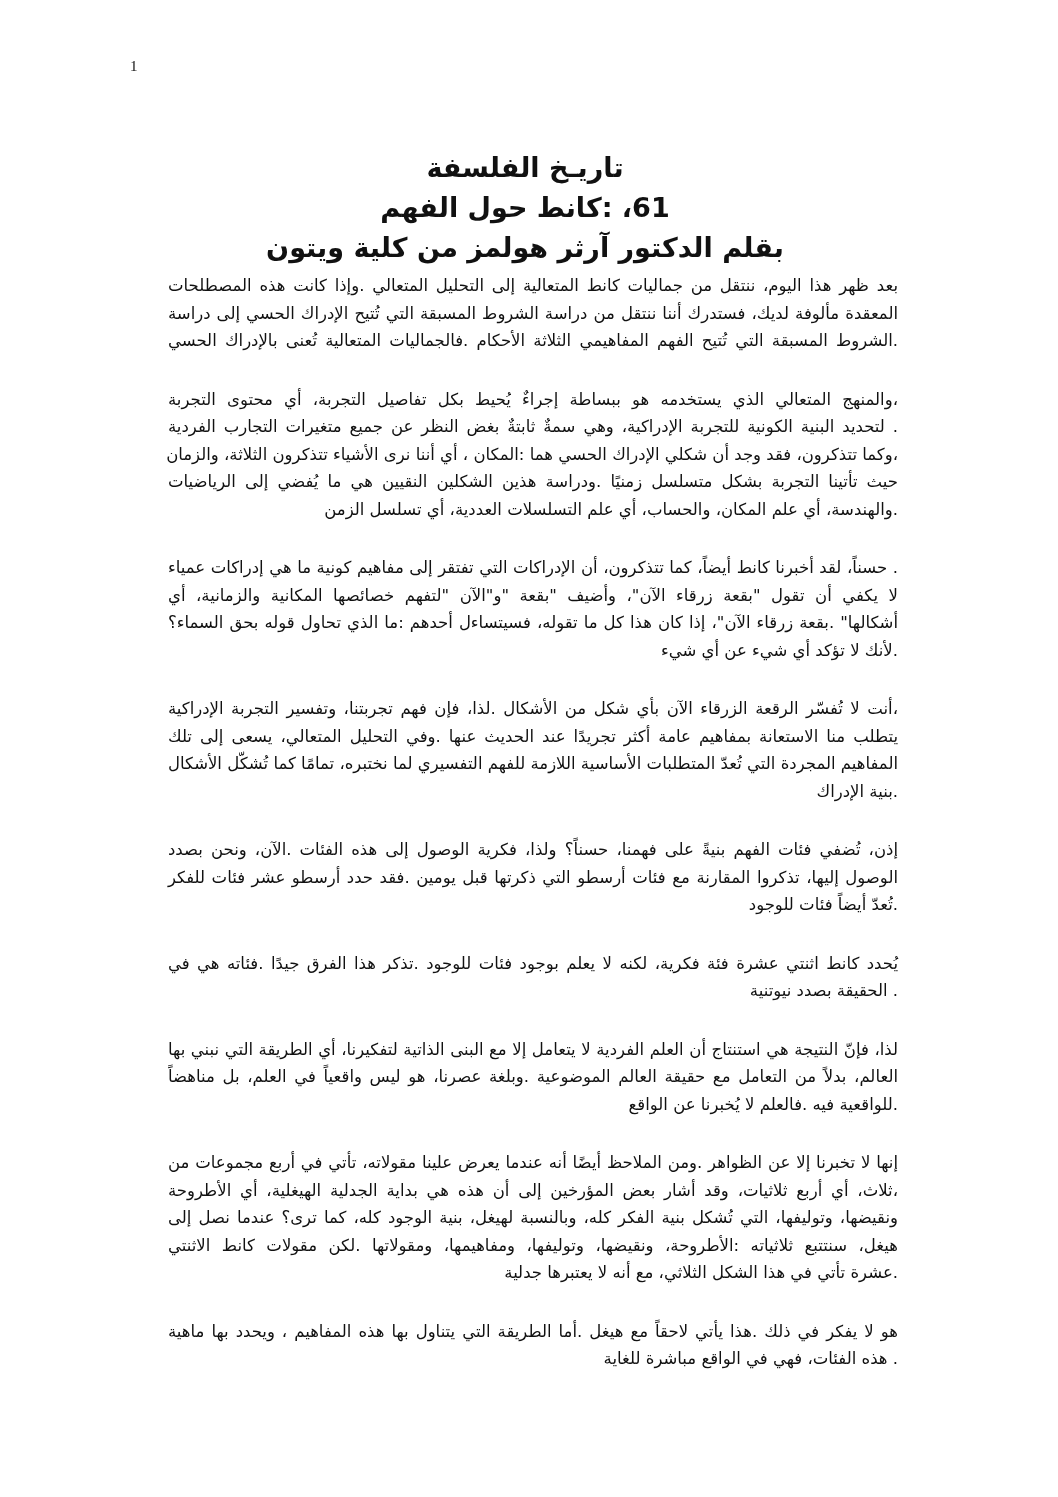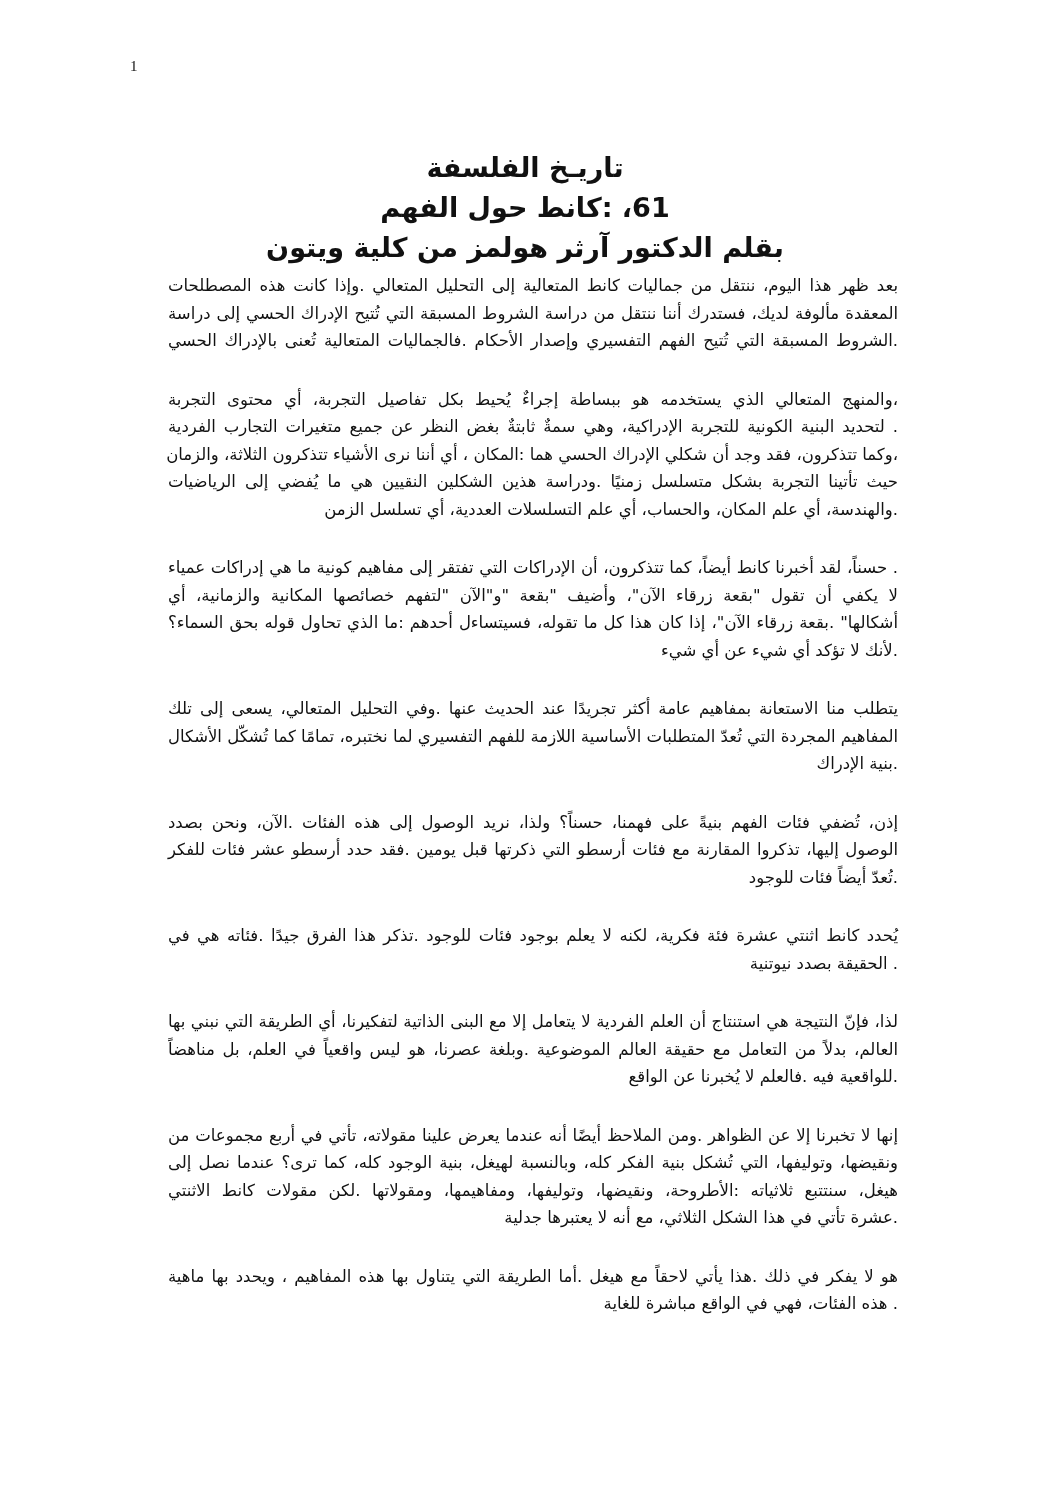--- a/index.html
+++ b/index.html
@@ -20,56 +20,58 @@
 <div class="title-block">
   <span class="title-line">تاريـخ الفلسفة</span>
   <span class="title-line">61، :كانط حول الفهم</span>
   <span class="title-line">بقلم الدكتور آرثر هولمز من كلية ويتون</span>
 </div>
 
 <div class="body">
   <div class="para">
     <span class="line justify">بعد ظهر هذا اليوم، ننتقل من جماليات كانط المتعالية إلى التحليل المتعالي .وإذا كانت هذه المصطلحات</span>
     <span class="line justify">المعقدة مألوفة لديك، فستدرك أننا ننتقل من دراسة الشروط المسبقة التي تُتيح الإدراك الحسي إلى دراسة</span>
-    <span class="line justify">.الشروط المسبقة التي تُتيح الفهم التفسيري وإصدار الأحكام .فالجماليات المتعالية تُعنى بالإدراك الحسي</span>
+    <span class="line justify">.الشروط المسبقة التي تُتيح الفهم المفاهيمي الثلاثة الأحكام .فالجماليات المتعالية تُعنى بالإدراك الحسي</span>
   </div>
   <div class="para">
     <span class="line justify">،والمنهج المتعالي الذي يستخدمه هو ببساطة إجراءٌ يُحيط بكل تفاصيل التجربة، أي محتوى التجربة</span>
     <span class="line justify">. لتحديد البنية الكونية للتجربة الإدراكية، وهي سمةٌ ثابتةٌ بغض النظر عن جميع متغيرات التجارب الفردية</span>
     <span class="line justify">،وكما تتذكرون، فقد وجد أن شكلي الإدراك الحسي هما :المكان ، أي أننا نرى الأشياء تتذكرون الثلاثة، والزمان</span>
     <span class="line justify">حيث تأتينا التجربة بشكل متسلسل زمنيًا .ودراسة هذين الشكلين النقيين هي ما يُفضي إلى الرياضيات</span>
     <span class="line">.والهندسة، أي علم المكان، والحساب، أي علم التسلسلات العددية، أي تسلسل الزمن</span>
   </div>
   <div class="para">
     <span class="line justify">. حسناً، لقد أخبرنا كانط أيضاً، كما تتذكرون، أن الإدراكات التي تفتقر إلى مفاهيم كونية ما هي إدراكات عمياء</span>
     <span class="line justify">لا يكفي أن تقول "بقعة زرقاء الآن"، وأضيف "بقعة "و"الآن "لتفهم خصائصها المكانية والزمانية، أي</span>
     <span class="line justify">أشكالها" .بقعة زرقاء الآن"، إذا كان هذا كل ما تقوله، فسيتساءل أحدهم :ما الذي تحاول قوله بحق السماء؟</span>
     <span class="line">.لأنك لا تؤكد أي شيء عن أي شيء</span>
   </div>
   <div class="para">
+    <span class="line justify">،أنت لا تُفسّر الرقعة الزرقاء الآن بأي شكل من الأشكال .لذا، فإن فهم تجربتنا، وتفسير التجربة الإدراكية</span>
     <span class="line justify">يتطلب منا الاستعانة بمفاهيم عامة أكثر تجريدًا عند الحديث عنها .وفي التحليل المتعالي، يسعى إلى تلك</span>
     <span class="line justify">المفاهيم المجردة التي تُعدّ المتطلبات الأساسية اللازمة للفهم التفسيري لما نختبره، تمامًا كما تُشكّل الأشكال</span>
     <span class="line">.بنية الإدراك</span>
   </div>
   <div class="para">
-    <span class="line justify">إذن، تُضفي فئات الفهم بنيةً على فهمنا، حسناً؟ ولذا، نريد الوصول إلى هذه الفئات .الآن، ونحن بصدد</span>
+    <span class="line justify">إذن، تُضفي فئات الفهم بنيةً على فهمنا، حسناً؟ ولذا، فكرية الوصول إلى هذه الفئات .الآن، ونحن بصدد</span>
     <span class="line justify">الوصول إليها، تذكروا المقارنة مع فئات أرسطو التي ذكرتها قبل يومين .فقد حدد أرسطو عشر فئات للفكر</span>
     <span class="line">.تُعدّ أيضاً فئات للوجود</span>
   </div>
   <div class="para">
     <span class="line justify">يُحدد كانط اثنتي عشرة فئة فكرية، لكنه لا يعلم بوجود فئات للوجود .تذكر هذا الفرق جيدًا .فئاته هي في</span>
     <span class="line">. الحقيقة بصدد نيوتنية</span>
   </div>
   <div class="para">
     <span class="line justify">لذا، فإنّ النتيجة هي استنتاج أن العلم الفردية لا يتعامل إلا مع البنى الذاتية لتفكيرنا، أي الطريقة التي نبني بها</span>
     <span class="line justify">العالم، بدلاً من التعامل مع حقيقة العالم الموضوعية .وبلغة عصرنا، هو ليس واقعياً في العلم، بل مناهضاً</span>
     <span class="line">.للواقعية فيه .فالعلم لا يُخبرنا عن الواقع</span>
   </div>
   <div class="para">
     <span class="line justify">إنها لا تخبرنا إلا عن الظواهر .ومن الملاحظ أيضًا أنه عندما يعرض علينا مقولاته، تأتي في أربع مجموعات من</span>
+    <span class="line justify">،ثلاث، أي أربع ثلاثيات، وقد أشار بعض المؤرخين إلى أن هذه هي بداية الجدلية الهيغلية، أي الأطروحة</span>
     <span class="line justify">ونقيضها، وتوليفها، التي تُشكل بنية الفكر كله، وبالنسبة لهيغل، بنية الوجود كله، كما ترى؟ عندما نصل إلى</span>
     <span class="line justify">هيغل، سنتتبع ثلاثياته :الأطروحة، ونقيضها، وتوليفها، ومفاهيمها، ومقولاتها .لكن مقولات كانط الاثنتي</span>
     <span class="line">.عشرة تأتي في هذا الشكل الثلاثي، مع أنه لا يعتبرها جدلية</span>
   </div>
   <div class="para">
     <span class="line justify">هو لا يفكر في ذلك .هذا يأتي لاحقاً مع هيغل .أما الطريقة التي يتناول بها هذه المفاهيم ، ويحدد بها ماهية</span>
     <span class="line">. هذه الفئات، فهي في الواقع مباشرة للغاية</span>
   </div>
 </div>
 

